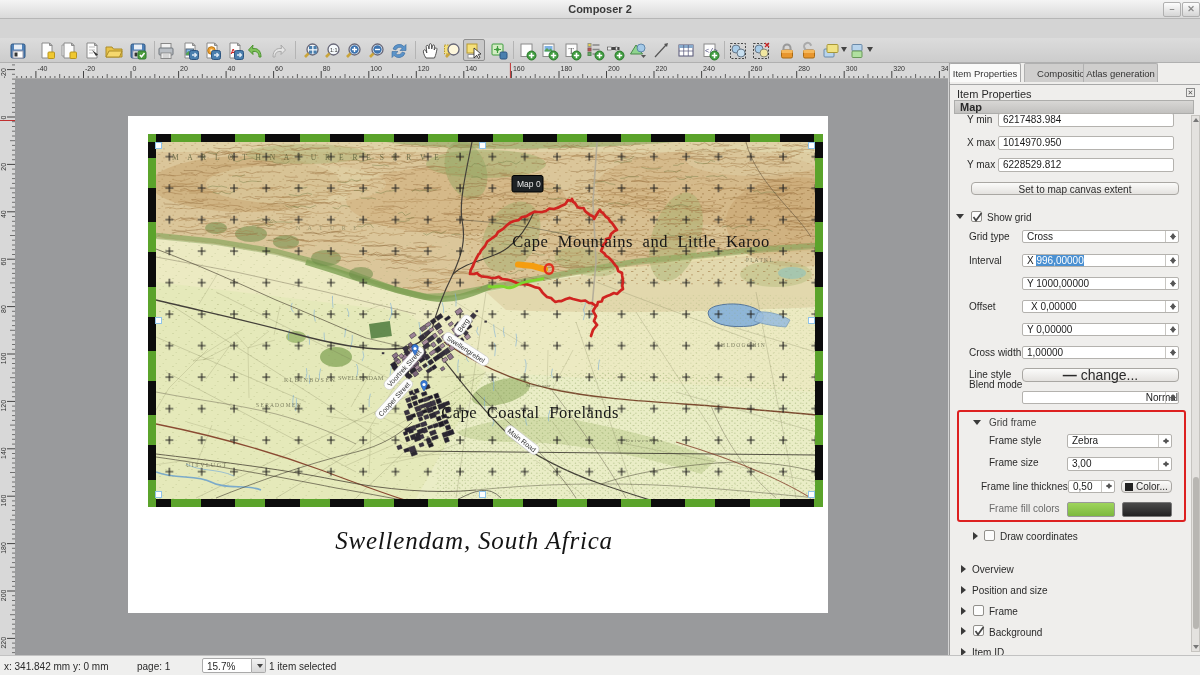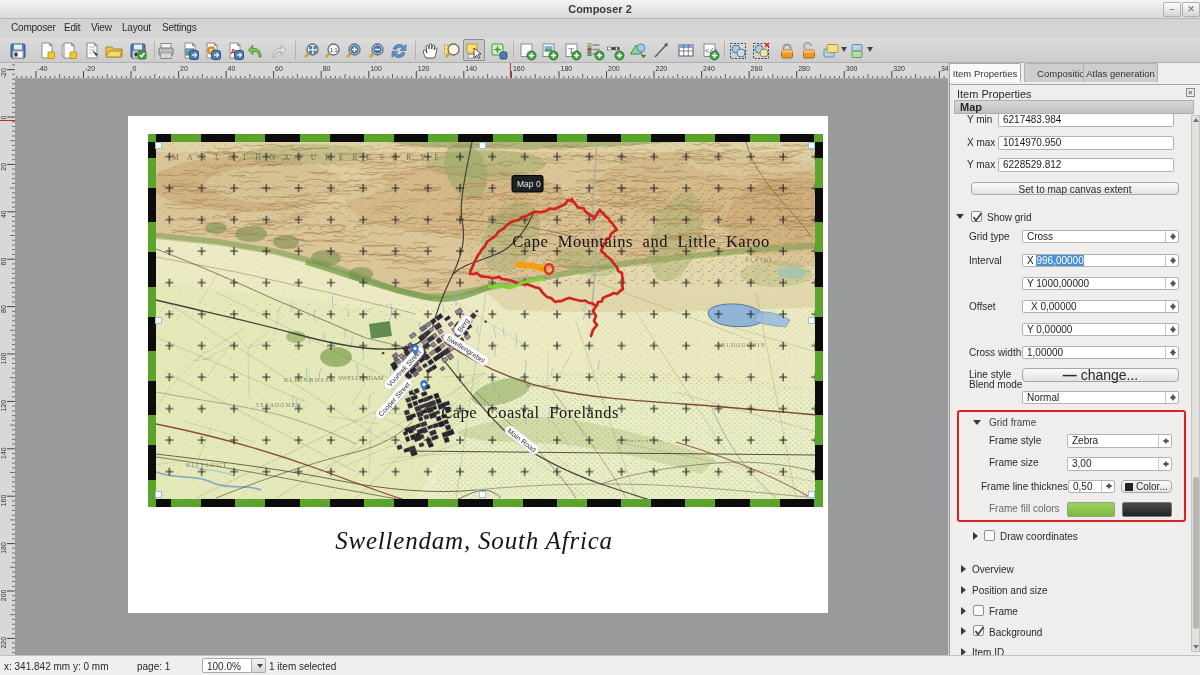--- a/index.html
+++ b/index.html
@@ -35,27 +35,20 @@
 .exp{width:0;height:0;position:absolute;}
 .expd{border-left:4px solid transparent;border-right:4px solid transparent;border-top:5px solid #3a3a3a;}
 .expc{border-top:4px solid transparent;border-bottom:4px solid transparent;border-left:5px solid #3a3a3a;}
 .cb{position:absolute;width:11px;height:11px;background:#fcfcfc;border:1px solid #918f8b;border-radius:2px;}
 #statusbar{left:0;top:655px;width:1200px;height:20px;background:#efefee;border-top:1px solid #c2c2c2;font-size:10px;color:#2a2a2a;}
 </style></head><body>
 <div id="win">
 <div id="titlebar" class="abs">Composer 2</div>
 <div class="winbtn abs" style="left:1163px;">–</div>
 <div class="winbtn abs" style="left:1182px;">✕</div>
-<div id="menubar" class="abs">
-      <span style="left:11px;">Composer</span>
-      <span style="left:64px;">Edit</span>
-      <span style="left:91px;">View</span>
-      <span style="left:122px;">Layout</span>
-      <span style="left:162px;">Settings</span>
-    </div>
 <div id="toolbar" class="abs">
       <svg class="abs" style="left:8px;top:3px;" width="20" height="20" viewBox="0 0 20 20">
         <rect x="3" y="3" width="14" height="14" rx="1.5" fill="#4f81b8" stroke="#2d5580"></rect>
         <rect x="6" y="3.5" width="8" height="5" fill="#e8eef5"></rect>
         <rect x="5" y="10" width="10" height="7" fill="#ffffff" stroke="#99a"></rect>
         <rect x="6.5" y="11.5" width="3" height="4" fill="#333"></rect>
       </svg>
       <svg class="abs" style="left:37px;top:3px;" width="20" height="20" viewBox="0 0 20 20">
         <path d="M5 2 L12.5 2 L15 4.5 L15 17 L5 17 Z" fill="#fdfdfd" stroke="#8a8a8a"></path>
         <path d="M12.5 2 L12.5 4.5 L15 4.5 Z" fill="#d8d8d8" stroke="#8a8a8a"></path>
@@ -1654,21 +1647,21 @@
       <div class="entry abs" style="left:72px;top:214px;width:157px;height:13px;">Y 1000,00000<div class="spin"></div></div>
       <div class="lbl" style="left:19px;top:238px;">Offset</div>
       <div class="entry abs" style="left:72px;top:237px;width:157px;height:13px;padding-left:8px;">X 0,00000<div class="spin"></div></div>
       <div class="lbl" style="left:19px;top:261px;"></div>
       <div class="entry abs" style="left:72px;top:260px;width:157px;height:13px;">Y 0,00000<div class="spin"></div></div>
       <div class="lbl" style="left:19px;top:284px;">Cross width</div>
       <div class="entry abs" style="left:72px;top:283px;width:157px;height:13px;">1,00000<div class="spin"></div></div>
       <div class="lbl" style="left:19px;top:306px;">Line style</div>
       <div class="btn abs" style="left:72px;top:305px;width:157px;height:13.5px;font-size:14px;line-height:12.5px;"><b style="font-weight:bold;">—</b> change...</div>
       <div class="lbl" style="left:19px;top:316px;">Blend mode</div>
-      <div class="entry abs" style="left:72px;top:328px;width:157px;height:13px;">Normal<div class="spin"></div></div>
+      <div class="entry abs" style="left:72px;top:328px;width:157px;height:13px;text-align:right;">Normal<div class="spin"></div></div>
       <div class="abs" style="left:7px;top:347px;width:229px;height:112px;border:2px solid #dd2020;border-radius:3px;"></div>
       <div class="exp expd abs" style="left:23px;top:357px;"></div>
       <div class="lbl" style="left:39px;top:353.5px;color:#444;">Grid frame</div>
       <div class="lbl" style="left:39px;top:372px;">Frame style</div>
       <div class="entry abs" style="left:117px;top:371px;width:105px;height:13.5px;">Zebra<div class="spin"></div></div>
       <div class="lbl" style="left:39px;top:394px;">Frame size</div>
       <div class="entry abs" style="left:117px;top:394px;width:105px;height:13.5px;">3,00<div class="spin"></div></div>
       <div class="lbl" style="left:31px;top:417.5px;">Frame line thickness</div>
       <div class="entry abs" style="left:118px;top:416.5px;width:47px;height:13.5px;">0,50<div class="spin"></div></div>
       <div class="btn abs" style="left:171px;top:416.5px;width:51px;height:13.5px;font-size:10px;line-height:12.5px;"><span style="display:inline-block;width:8px;height:8px;background:#222;vertical-align:-1px;"></span> Color...</div>
@@ -1694,17 +1687,17 @@
       <div class="exp expc abs" style="left:11px;top:585px;"></div>
       <div class="lbl" style="left:22px;top:584px;">Item ID</div>
       <div class="abs" style="left:241px;top:52px;width:9px;height:537px;background:#e4e2df;border:1px solid #c6c4c0;"></div>
       <div class="abs" style="left:242.5px;top:414px;width:6px;height:152px;background:#b8b6b2;border-radius:3px;"></div>
       <div class="abs" style="left:243px;top:55px;width:0;height:0;border-left:3px solid transparent;border-right:3px solid transparent;border-bottom:4px solid #777;"></div>
       <div class="abs" style="left:243px;top:582px;width:0;height:0;border-left:3px solid transparent;border-right:3px solid transparent;border-top:4px solid #777;"></div>
     </div>
 <div id="statusbar" class="abs">
       <span class="abs" style="left:4px;top:5px;">x: 341.842 mm y: 0 mm</span>
       <span class="abs" style="left:137px;top:5px;">page: 1</span>
-      <div class="abs" style="left:202px;top:2px;width:50px;height:15px;background:#fff;border:1px solid #aaa;border-radius:2px 0 0 2px;font-size:10px;padding:2px 0 0 4px;">100.0%</div>
+      <div class="abs" style="left:202px;top:2px;width:50px;height:15px;background:#fff;border:1px solid #aaa;border-radius:2px 0 0 2px;font-size:10px;padding:2px 0 0 4px;">15.7%</div>
       <div class="abs" style="left:252px;top:2px;width:14px;height:15px;background:linear-gradient(#f2f2f2,#d8d8d8);border:1px solid #aaa;border-left:none;border-radius:0 2px 2px 0;"></div>
       <div class="abs" style="left:256.5px;top:8px;width:0;height:0;border-left:3.5px solid transparent;border-right:3.5px solid transparent;border-top:4.5px solid #444;"></div>
       <span class="abs" style="left:269px;top:5px;">1 item selected</span>
     </div>
 </div>
 </body></html>

